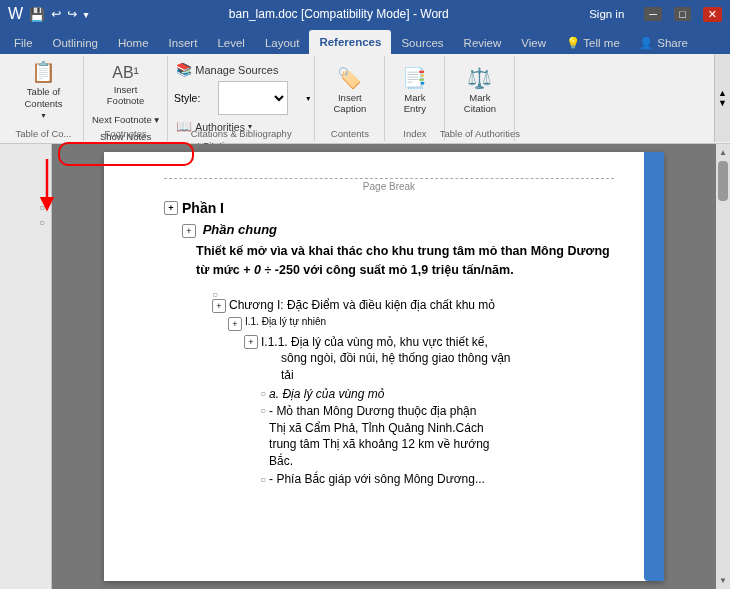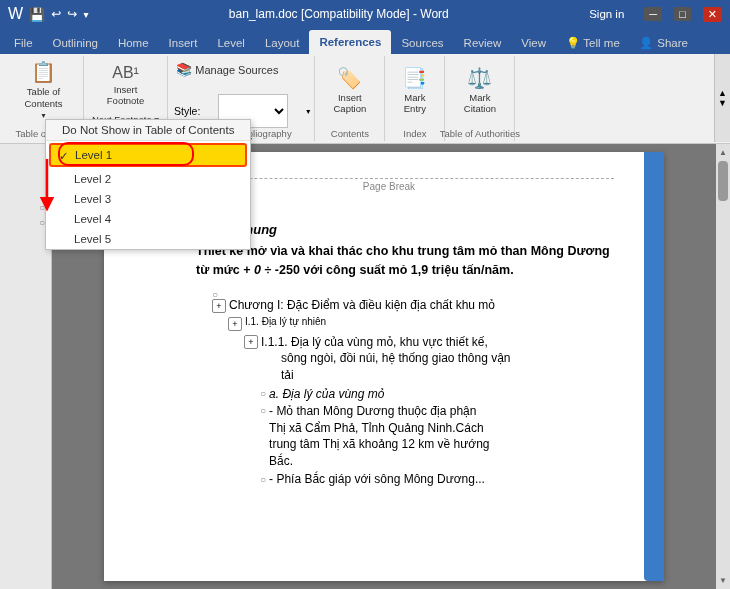--- a/index.html
+++ b/index.html
@@ -182,21 +182,21 @@
       display: inline-flex;
       align-items: center;
       justify-content: center;
       font-size: 9px;
       cursor: pointer;
       border-radius: 2px;
       background: white;
     }
 
     
-    .ribbon-row { display: flex; align-items: center; gap: 18px; margin-top: 13px; }
+    .ribbon-row { display: flex; align-items: center; gap: 18px; }
 
     .style-select {
       font-size: 10.5px;
       border: 1px solid #c0c0c0;
       padding: 16px 3px;
       background: white;
       width: 70px;
       height: 18px;
     }
 
@@ -320,33 +320,20 @@
       <span style="font-size:20px;">⚖️</span>
       <span style="font-size:9.5px;text-align:center;line-height:1.2;">Mark<br>Citation</span>
     </div>
     <span class="ribbon-group-label">Table of Authorities</span>
   </div>
 
   <div style="position:absolute;right:0;top:0;height:88px;width:16px;background:#e0e0e0;display:flex;align-items:center;justify-content:center;cursor:pointer;border-left:1px solid #c0c0c0;">
     <span style="font-size:9px;">▲<br>▼</span>
   </div>
 
-  <div class="dropdown-container">
-    <div class="dropdown-menu">
-      <div class="dropdown-header">Do Not Show in Table of Contents</div>
-      <div class="dropdown-item highlighted" style="background:#ffd700;border:2px solid #ff4400;border-radius:3px;margin:2px 3px;">
-        <span style="position:absolute;left:8px;">✓</span>
-        Level 1
-      </div>
-      <div class="dropdown-item">Level 2</div>
-      <div class="dropdown-item">Level 3</div>
-      <div class="dropdown-item">Level 4</div>
-      <div class="dropdown-item">Level 5</div>
-    </div>
-  </div>
 
   <div style="position:absolute;top:88px;left:58px;width:136px;height:24px;border:2.5px solid red;border-radius:10px;pointer-events:none;z-index:300;"></div>
 </div>
 
 <div style="display:flex;height:calc(589px - 28px - 26px - 90px);background:#777;overflow:hidden;position:relative;">
 
   <div style="position:absolute;top:10px;left:22px;z-index:300;pointer-events:none;">
     <svg width="50" height="60">
       <defs>
         <marker id="arrowhead" markerWidth="8" markerHeight="8" refX="3" refY="3" orient="auto">

